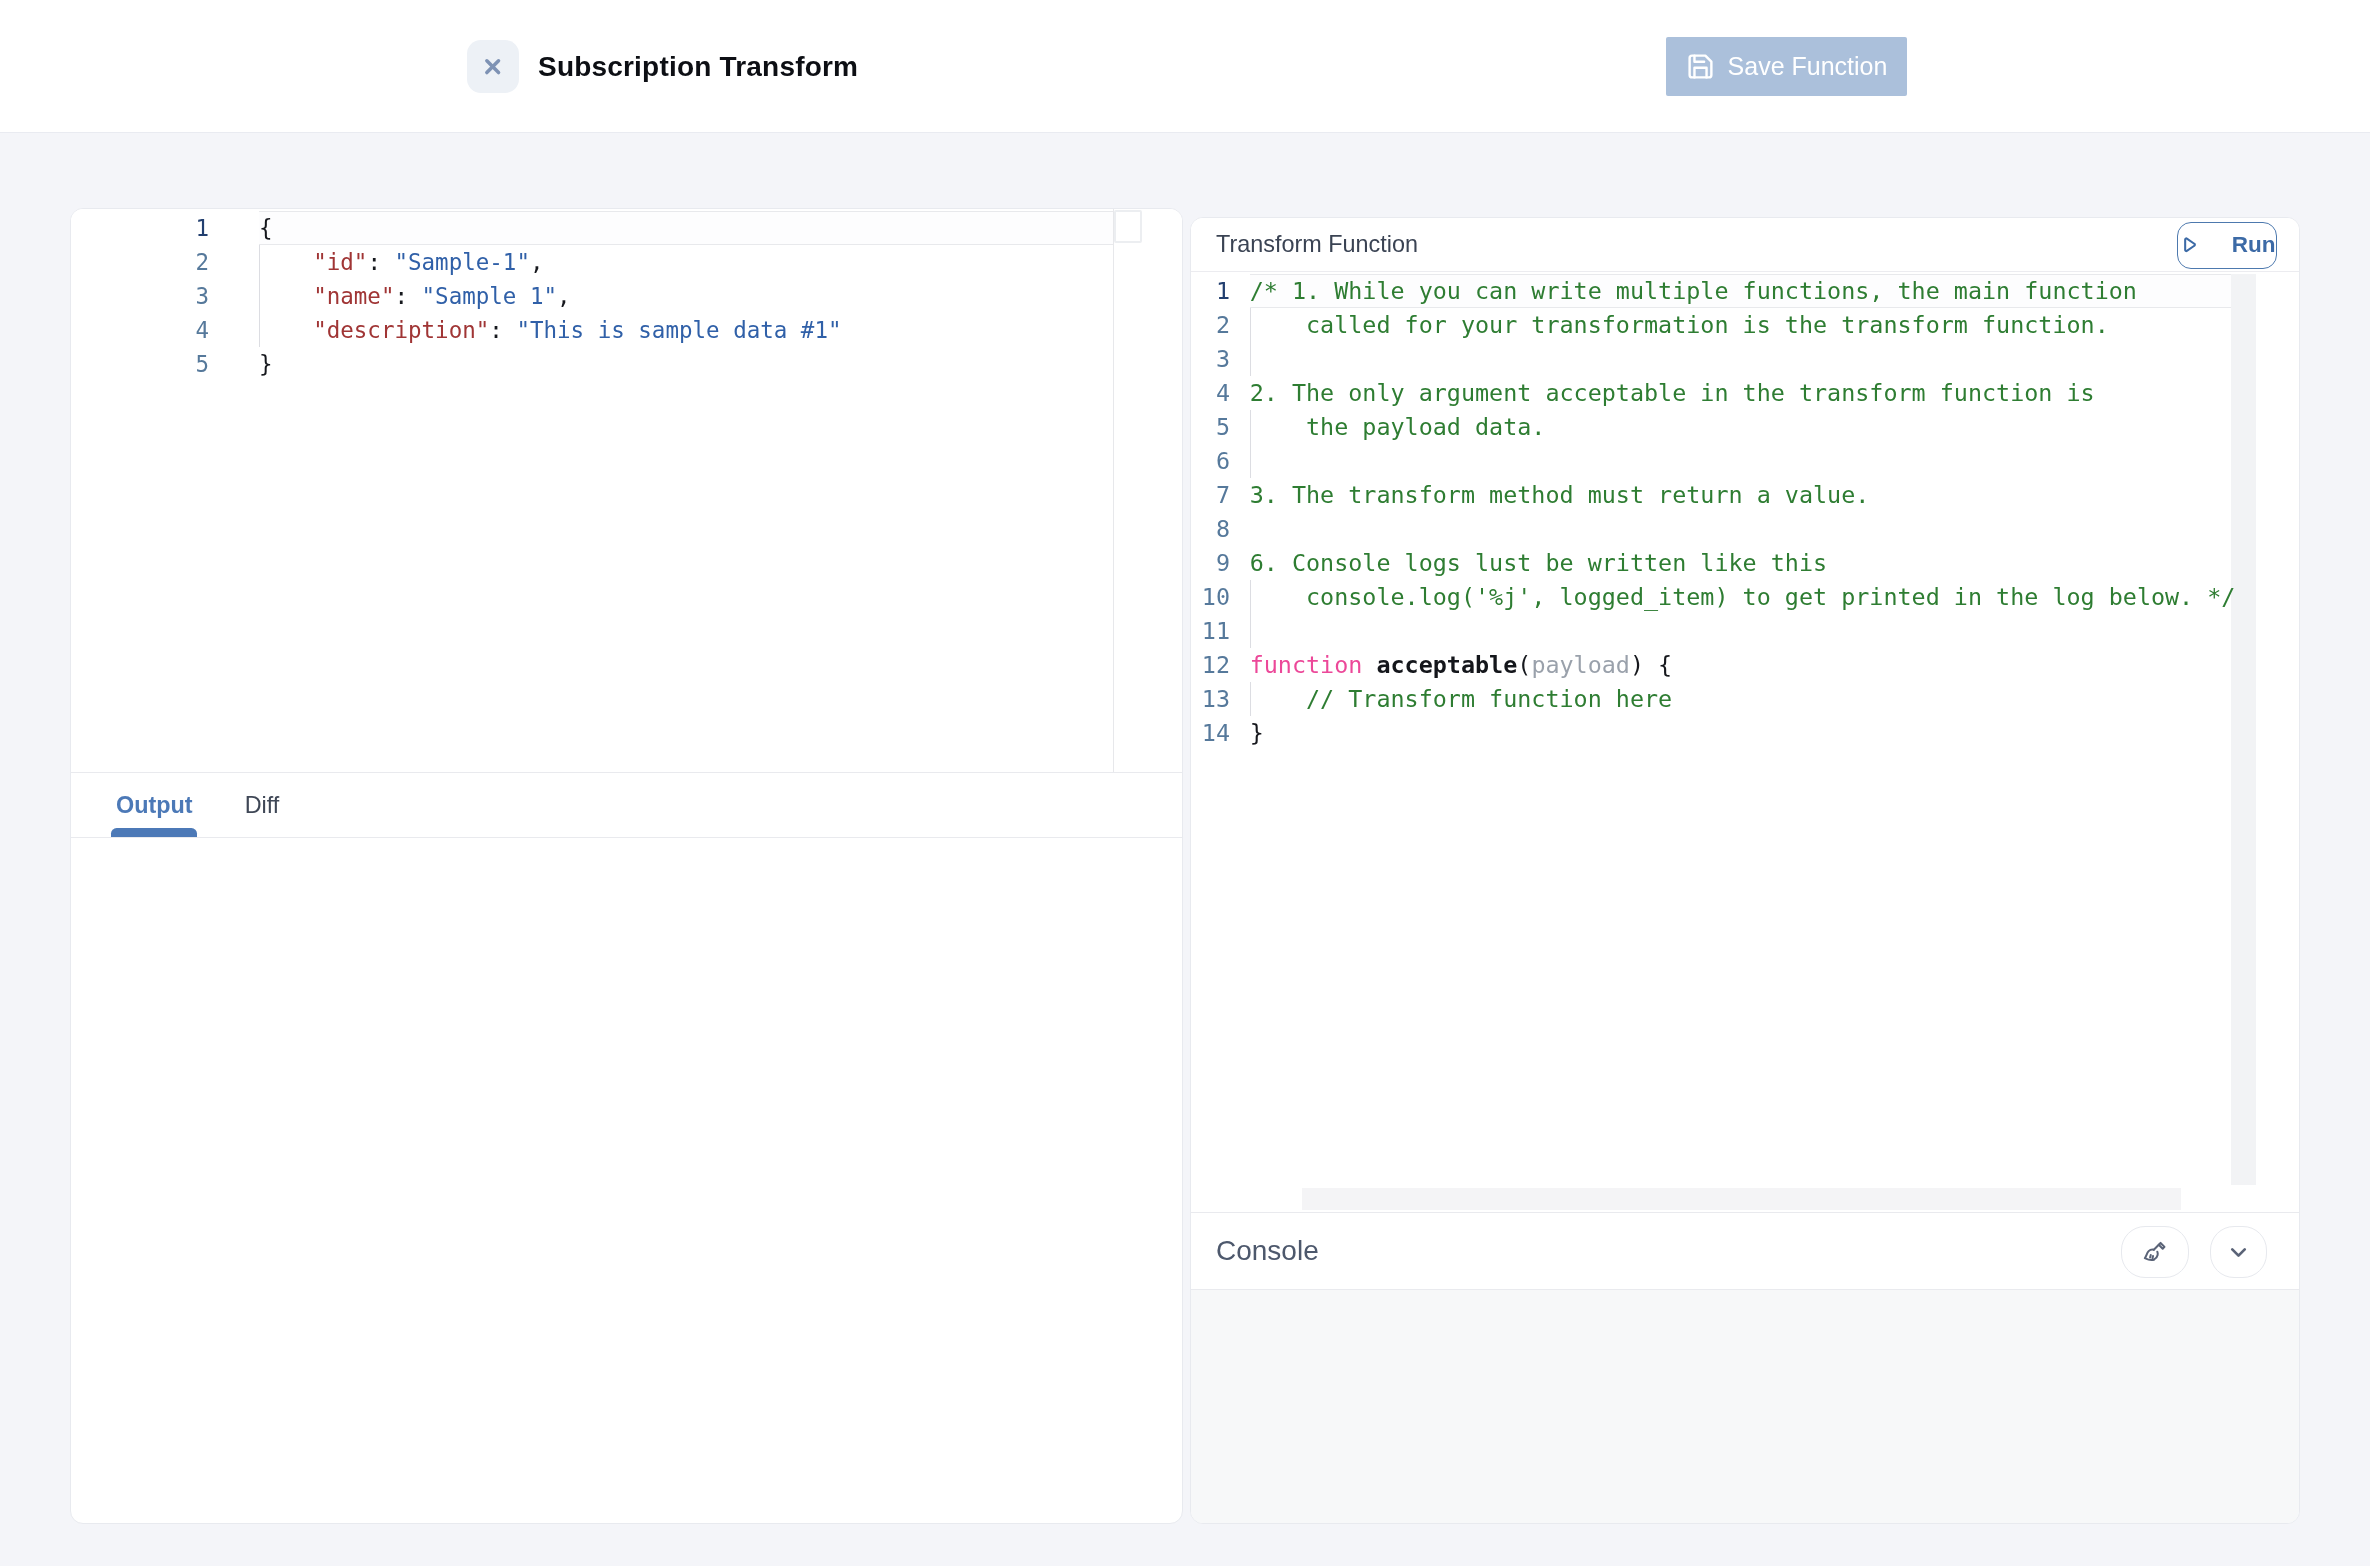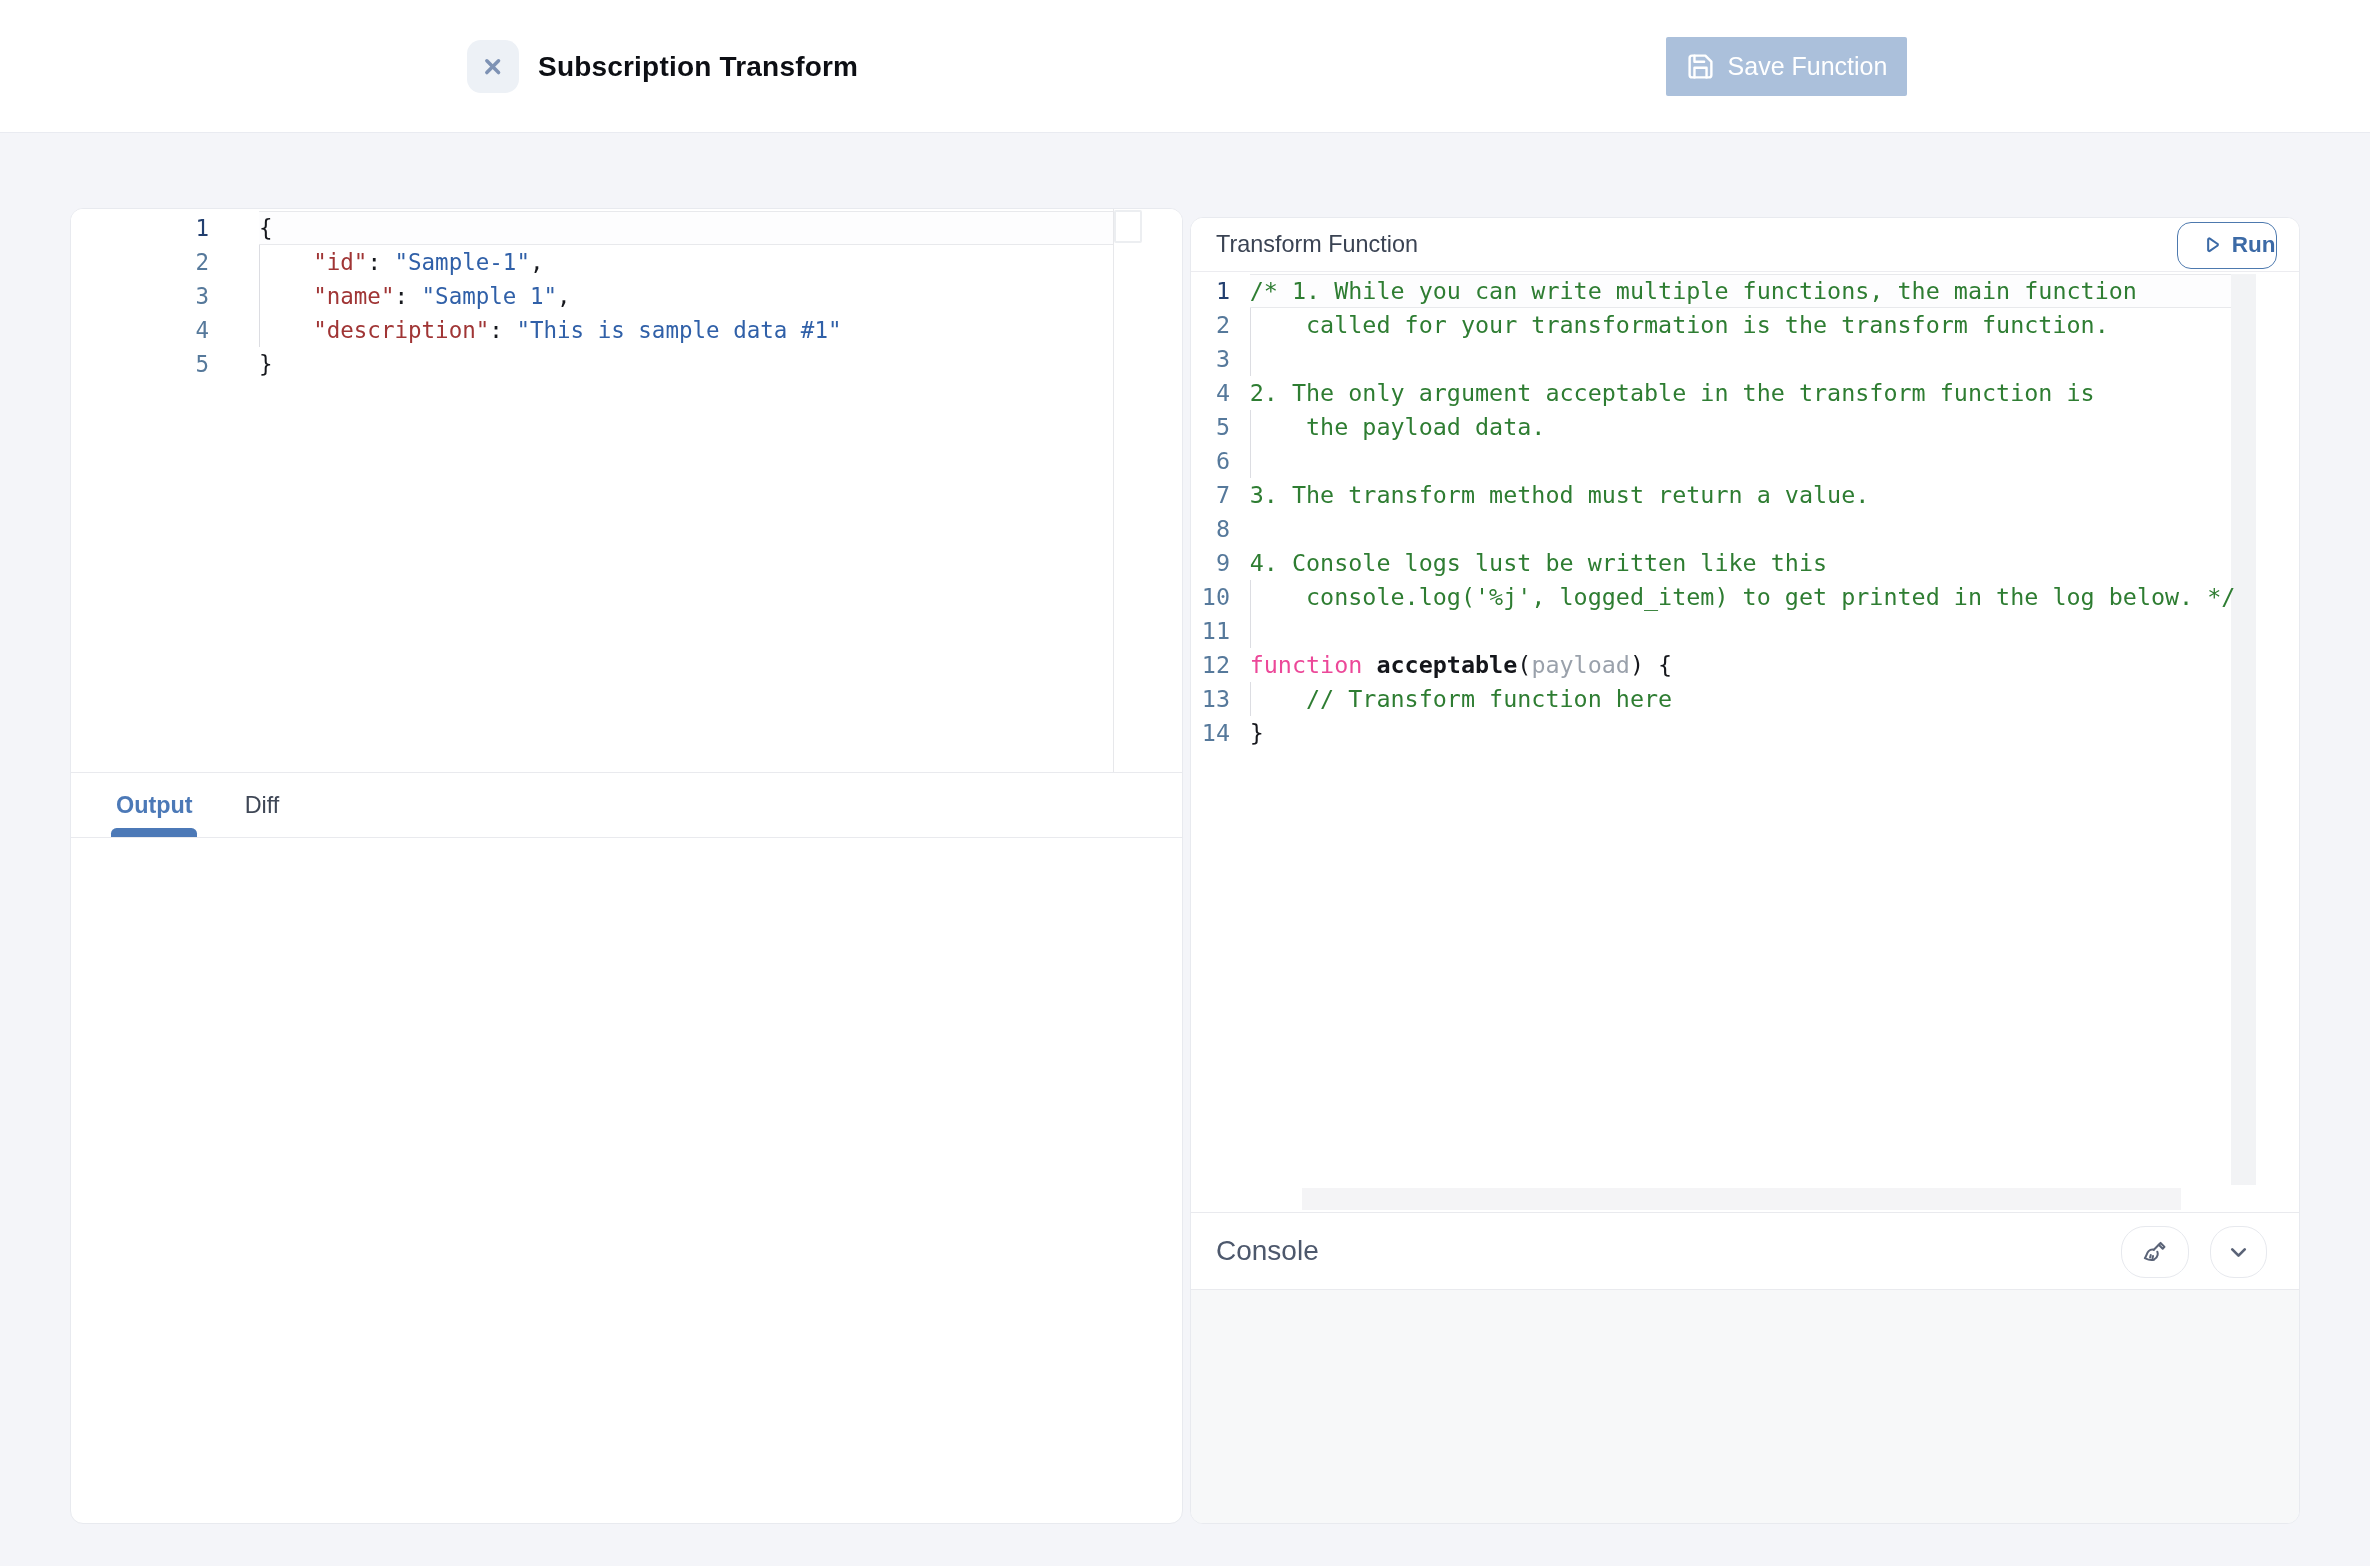--- a/index.html
+++ b/index.html
@@ -110,21 +110,21 @@
   .tab.active .tab-underline {
     display:block; position:absolute; left:-4.7px; right:-4.7px; bottom:0;
     height:9.4px; background:#4c79b7; border-radius:5.6px 5.6px 0 0;
   }
   .output-area { height:628px; background:#fff; }
 
   
   .run-btn {
     position:absolute; right:22.5px; top:3.7px; width:100px; height:47px;
     background:#fff; border:1.9px solid #4d79ae; border-radius:14px;
-    display:flex; align-items:center; justify-content:flex-end; gap:9.4px;
+    display:flex; align-items:center; justify-content:space-between; gap:9.4px;
     color:#3c6aa6; font-size:22.5px; font-weight:600; cursor:pointer;
     font-family:"Liberation Sans", sans-serif;
   }
 
   
   .console-header {
     position:relative; height:78px; background:#fff;
     border-top:0.9px solid #e9eaee; border-bottom:0.9px solid #e9eaee;
     display:flex; align-items:center; padding-left:25px;
   }
@@ -249,21 +249,21 @@
           <div class="code-row">
             <span class="ln">7</span>
             <span class="line-content"><span class="tok-comment">3. The transform method must return a value.</span></span>
           </div>
           <div class="code-row">
             <span class="ln">8</span>
             <span class="line-content"></span>
           </div>
           <div class="code-row">
             <span class="ln">9</span>
-            <span class="line-content"><span class="tok-comment">4. Console logs lust be written like this</span></span>
+            <span class="line-content"><span class="tok-comment">6. Console logs lust be written like this</span></span>
           </div>
           <div class="code-row">
             <span class="ln">10</span>
             <span class="line-content guide"><span class="tok-comment">    console.log('%j', logged_item) to get printed in the log below. */</span></span>
           </div>
           <div class="code-row">
             <span class="ln">11</span>
             <span class="line-content guide"></span>
           </div>
           <div class="code-row">

